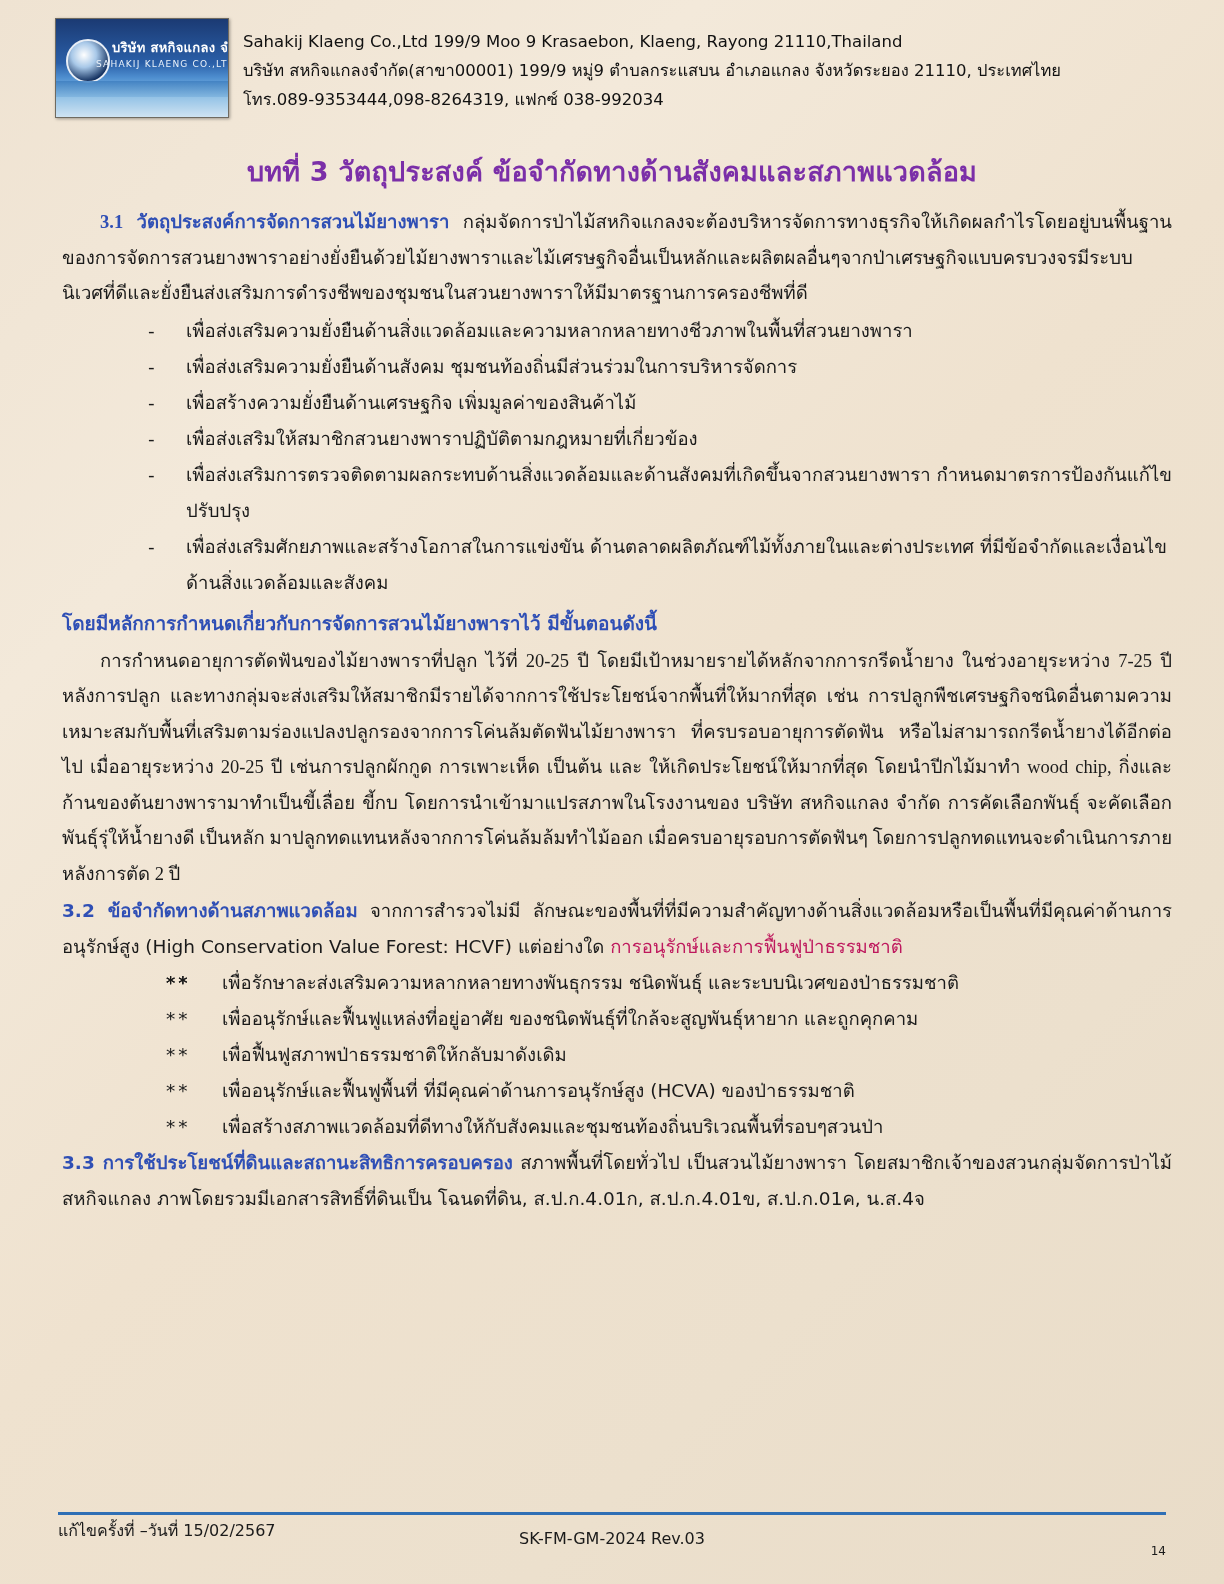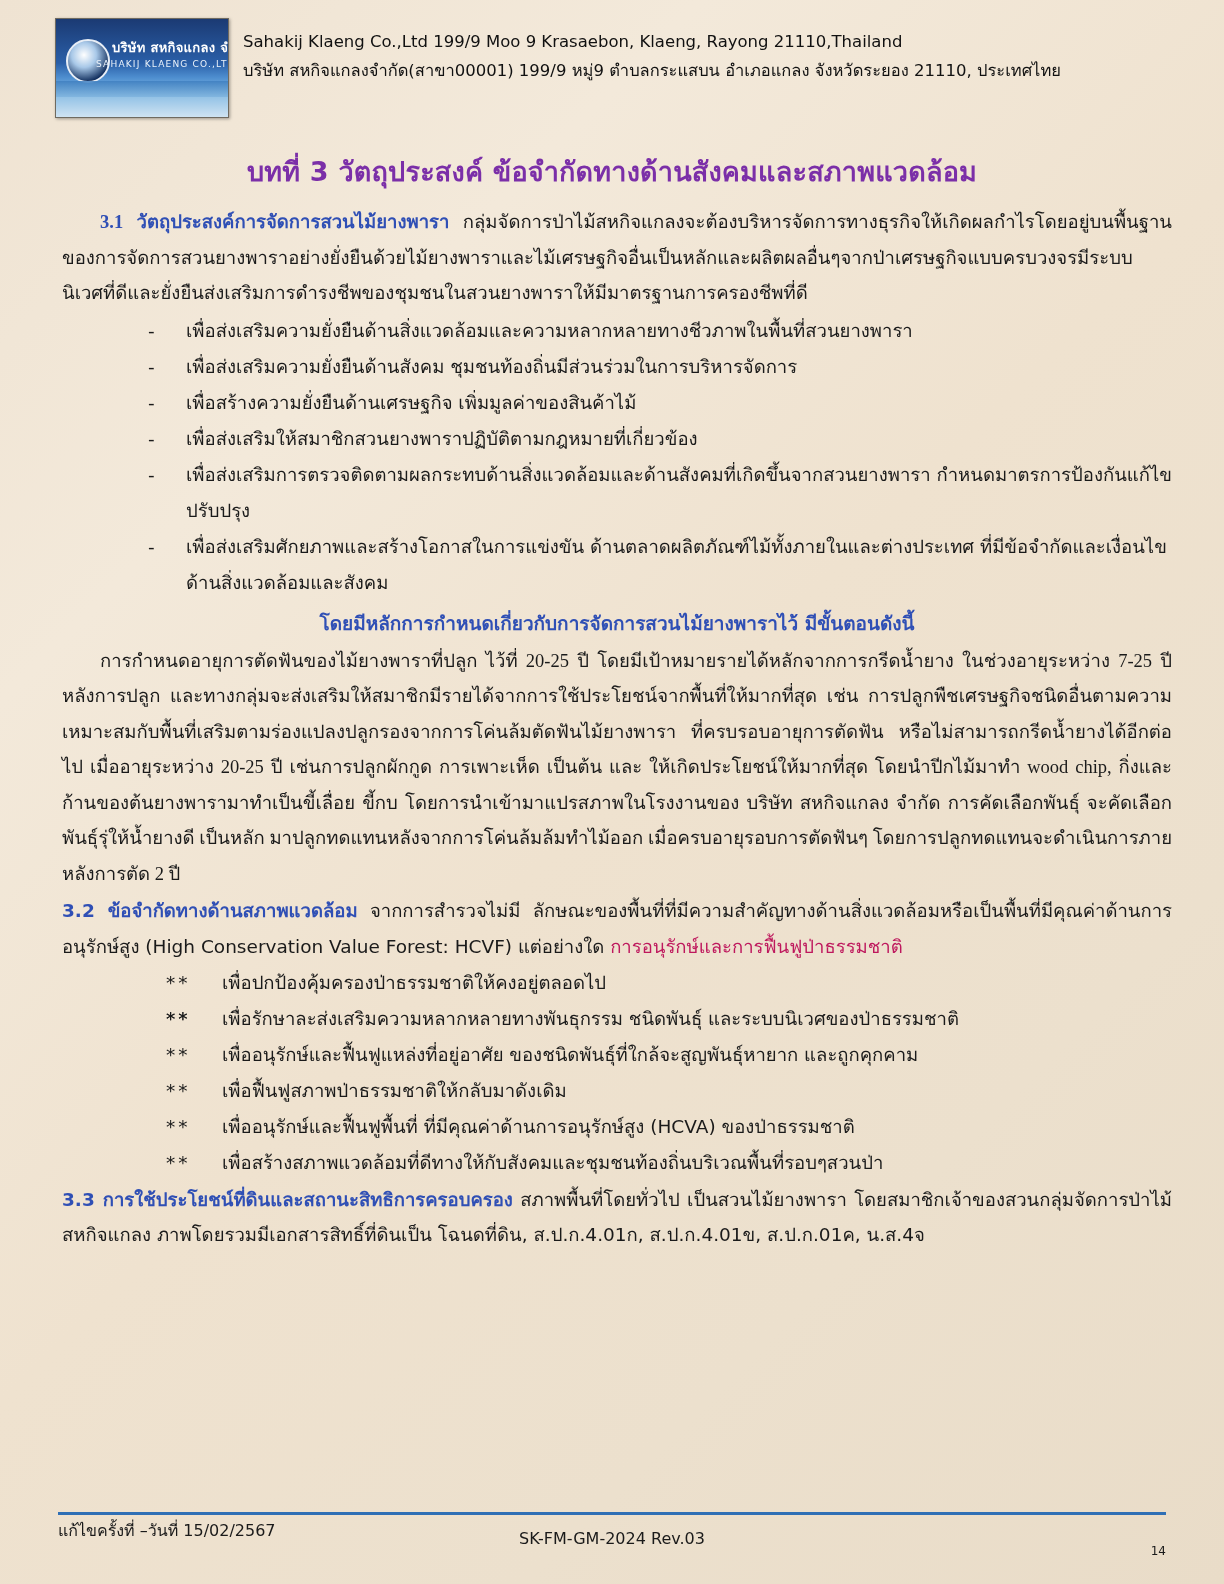--- a/index.html
+++ b/index.html
@@ -116,21 +116,20 @@
   }
   .para.indent-first {
     text-indent: 38px;
     font-family: Liberation Serif, serif;
   }
   .sec-head {
     color: #2f4fb5;
     font-weight: bold;
   }
   .center-blue {
-    text-align: center;
     color: #2f4fb5;
     font-weight: bold;
     margin: 4px 0 2px 0;
     font-size: 19px;
   }
   ul.dash-list {
     list-style: none;
     margin: 0;
     padding: 0 0 0 86px;
   }
@@ -203,20 +202,21 @@
 <div class="page-header">
   <div class="logo-box">
     <div class="logo-emblem"></div>
     <div class="logo-text-th">บริษัท สหกิจแกลง จำกัด</div>
     <div class="logo-text-en">SAHAKIJ KLAENG CO.,LTD</div>
     <div class="logo-band"></div>
   </div>
   <div class="header-lines">
     <div>Sahakij Klaeng Co.,Ltd   199/9 Moo 9 Krasaebon, Klaeng, Rayong 21110,Thailand</div>
     <div>บริษัท สหกิจแกลงจำกัด(สาขา00001) 199/9 หมู่9 ตำบลกระแสบน อำเภอแกลง จังหวัดระยอง 21110, ประเทศไทย</div>
+    <div>โทร.089-9353444,098-8264319, แฟกซ์ 038-992034</div>
   </div>
 </div>
 
 <div class="doc-title">บทที่ 3 วัตถุประสงค์ ข้อจำกัดทางด้านสังคมและสภาพแวดล้อม</div>
 
 <div class="content">
 
   <p class="para indent-first">
     <span class="sec-head">3.1 วัตถุประสงค์การจัดการสวนไม้ยางพารา</span><span> กลุ่มจัดการป่าไม้สหกิจแกลงจะต้องบริหารจัดการทางธุรกิจให้เกิดผลกำไรโดยอยู่บนพื้นฐานของการจัดการสวนยางพาราอย่างยั่งยืนด้วยไม้ยางพาราและไม้เศรษฐกิจอื่นเป็นหลักและผลิตผลอื่นๆจากป่าเศรษฐกิจแบบครบวงจรมีระบบนิเวศที่ดีและยั่งยืนส่งเสริมการดำรงชีพของชุมชนในสวนยางพาราให้มีมาตรฐานการครองชีพที่ดี</span>
   </p>
@@ -252,21 +252,20 @@
 
   <p class="para indent-first">การกำหนดอายุการตัดฟันของไม้ยางพาราที่ปลูก ไว้ที่ 20-25 ปี โดยมีเป้าหมายรายได้หลักจากการกรีดน้ำยาง  ในช่วงอายุระหว่าง 7-25 ปี  หลังการปลูก  และทางกลุ่มจะส่งเสริมให้สมาชิกมีรายได้จากการใช้ประโยชน์จากพื้นที่ให้มากที่สุด  เช่น  การปลูกพืชเศรษฐกิจชนิดอื่นตามความเหมาะสมกับพื้นที่เสริมตามร่องแปลงปลูกรองจากการโค่นล้มตัดฟันไม้ยางพารา  ที่ครบรอบอายุการตัดฟัน  หรือไม่สามารถกรีดน้ำยางได้อีกต่อไป  เมื่ออายุระหว่าง 20-25 ปี  เช่นการปลูกผักกูด  การเพาะเห็ด  เป็นต้น  และ  ให้เกิดประโยชน์ให้มากที่สุด  โดยนำปีกไม้มาทำ wood chip, กิ่งและก้านของต้นยางพารามาทำเป็นขี้เลื่อย  ขี้กบ  โดยการนำเข้ามาแปรสภาพในโรงงานของ บริษัท สหกิจแกลง จำกัด   การคัดเลือกพันธุ์ จะคัดเลือกพันธุ์รุ่ให้น้ำยางดี  เป็นหลัก  มาปลูกทดแทนหลังจากการโค่นล้มล้มทำไม้ออก  เมื่อครบอายุรอบการตัดฟันๆ  โดยการปลูกทดแทนจะดำเนินการภายหลังการตัด   2 ปี</p>
 
   <p class="para">
     <span class="sec-head">3.2 ข้อจำกัดทางด้านสภาพแวดล้อม</span><span>   จากการสำรวจไม่มี ลักษณะของพื้นที่ที่มีความสำคัญทางด้านสิ่งแวดล้อมหรือเป็นพื้นที่มีคุณค่าด้านการอนุรักษ์สูง (High Conservation Value Forest: HCVF) แต่อย่างใด </span><span class="blue-note">การอนุรักษ์และการฟื้นฟูป่าธรรมชาติ</span>
   </p>
 
   <ul class="star-list">
     <li>
       <span class="bullet">**</span>
-      <span>เพื่อปกป้องคุ้มครองป่าธรรมชาติให้คงอยู่ตลอดไป</span>
     </li>
     <li>
       <span class="bullet">**</span>
     </li>
     <li>
       <span class="bullet">**</span>
       <span>เพื่อรักษาละส่งเสริมความหลากหลายทางพันธุกรรม ชนิดพันธุ์ และระบบนิเวศของป่าธรรมชาติ</span>
     </li>
     <li>
       <span class="bullet">**</span>

